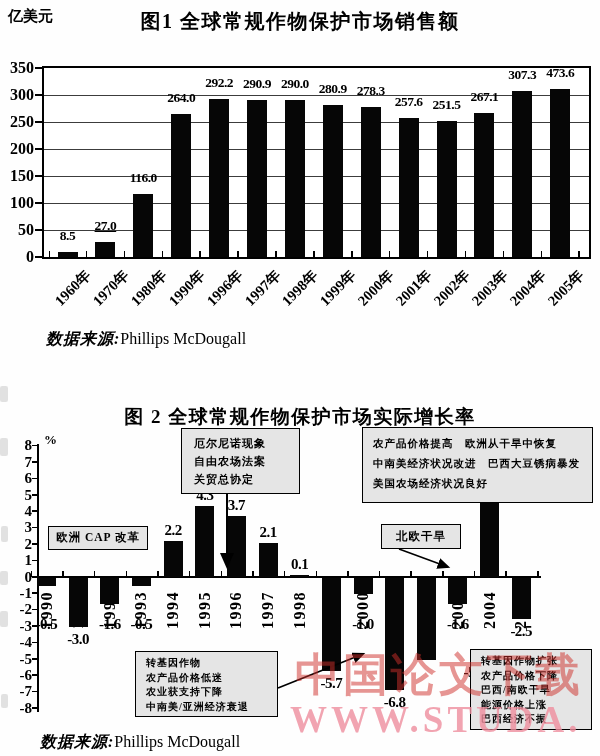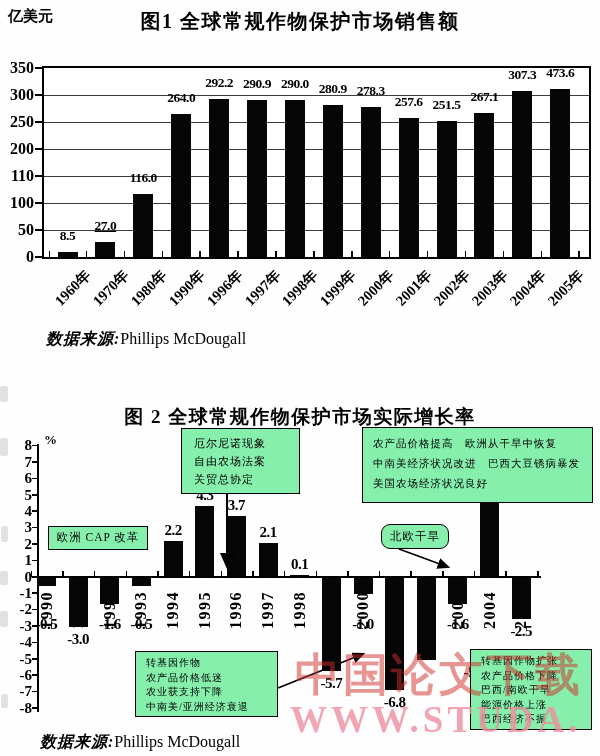--- a/index.html
+++ b/index.html
@@ -23,22 +23,22 @@
   .src .k{font-weight:bold;font-style:italic;letter-spacing:1px;}
   .src .v{font-weight:500;}
   .pct{left:44px;top:432px;font-size:13px;font-weight:bold;}
   .axline{position:absolute;background:#000;z-index:1;}
   .ylab2{position:absolute;width:26px;text-align:right;font-size:15px;font-weight:bold;line-height:15px;}
   .bar2{position:absolute;width:19px;background:#060606;z-index:3;}
   .xlab2{position:absolute;font-size:16px;font-weight:bold;white-space:nowrap;letter-spacing:1.5px;
          transform:rotate(-90deg);transform-origin:0 0;z-index:2;}
   .vlab2{position:absolute;width:46px;text-align:center;font-size:15px;font-weight:bold;
          letter-spacing:-0.5px;z-index:4;white-space:nowrap;}
-  .anno{position:absolute;border:1.5px solid #000;background:#86efac;z-index:4;box-sizing:border-box;
-        font-weight:400;letter-spacing:1px;}
+  .anno{position:absolute;border:1.5px solid #000;background:#e5e5e5;z-index:4;box-sizing:border-box;
+        font-weight:700;letter-spacing:1px;}
   .anno .ln{white-space:nowrap;}
   .anno-c{text-align:center;}
   .wm{position:absolute;font-weight:bold;white-space:nowrap;z-index:6;}
   #wm1{left:295px;top:645px;font-size:45px;color:#cf2f2a;opacity:0.5;letter-spacing:3px;}
   #wm2{left:290px;top:698px;font-size:37px;color:#ef8e9e;opacity:0.8;letter-spacing:4px;}
   .artifact{position:absolute;background:#9a9a9a;opacity:0.28;border-radius:2px;filter:blur(0.6px);}
   svg.overlay{position:absolute;left:0;top:0;z-index:5;pointer-events:none;}
 </style>
 </head>
 <body>
@@ -54,21 +54,21 @@
       <div class="grid" style="left: 44px; top: 176px; width: 545px;"></div>
       <div class="grid" style="left: 44px; top: 149px; width: 545px;"></div>
       <div class="grid" style="left: 44px; top: 122px; width: 545px;"></div>
       <div class="grid" style="left: 44px; top: 95px; width: 545px;"></div>
       <div class="ylab1" style="left: 2px; top: 248px;">0</div>
       <div class="tick" style="left: 35px; top: 256px; width: 7px; height: 2px;"></div>
       <div class="ylab1" style="left: 2px; top: 221px;">50</div>
       <div class="tick" style="left: 35px; top: 229px; width: 7px; height: 2px;"></div>
       <div class="ylab1" style="left: 2px; top: 194px;">100</div>
       <div class="tick" style="left: 35px; top: 202px; width: 7px; height: 2px;"></div>
-      <div class="ylab1" style="left: 2px; top: 167px;">110</div>
+      <div class="ylab1" style="left: 2px; top: 167px;">150</div>
       <div class="tick" style="left: 35px; top: 175px; width: 7px; height: 2px;"></div>
       <div class="ylab1" style="left: 2px; top: 140px;">200</div>
       <div class="tick" style="left: 35px; top: 148px; width: 7px; height: 2px;"></div>
       <div class="ylab1" style="left: 2px; top: 113px;">250</div>
       <div class="tick" style="left: 35px; top: 121px; width: 7px; height: 2px;"></div>
       <div class="ylab1" style="left: 2px; top: 86px;">300</div>
       <div class="tick" style="left: 35px; top: 94px; width: 7px; height: 2px;"></div>
       <div class="ylab1" style="left: 2px; top: 59px;">350</div>
       <div class="tick" style="left: 35px; top: 67px; width: 7px; height: 2px;"></div>
       <div class="tick" style="left: 48.5px; top: 251px; width: 1.5px; height: 6px;"></div>
@@ -248,21 +248,21 @@
     <div class="ln">自由农场法案</div>
     <div class="ln">关贸总协定</div>
   </div>
 
   <div class="anno" style="left:362px;top:427px;width:231px;height:76px;padding:6px 0 0 10px;font-size:10.5px;line-height:20px;">
     <div class="ln">农产品价格提高　欧洲从干旱中恢复</div>
     <div class="ln">中南美经济状况改进　巴西大豆锈病暴发</div>
     <div class="ln">美国农场经济状况良好</div>
   </div>
 
-  <div class="anno anno-c" style="left:381px;top:524px;width:68px;height:25px;line-height:22px;font-size:11.5px;border-radius:9px;">
+  <div class="anno anno-c" style="left:381px;top:524px;width:80px;height:25px;line-height:22px;font-size:11.5px;">
     <div class="ln">北欧干旱</div>
   </div>
 
   <div class="anno" style="left:135px;top:651px;width:143px;height:66px;padding:4px 0 0 10px;font-size:10px;line-height:14.5px;">
     <div class="ln">转基因作物</div>
     <div class="ln">农产品价格低迷</div>
     <div class="ln">农业获支持下降</div>
     <div class="ln">中南美/亚洲经济衰退</div>
   </div>
 

